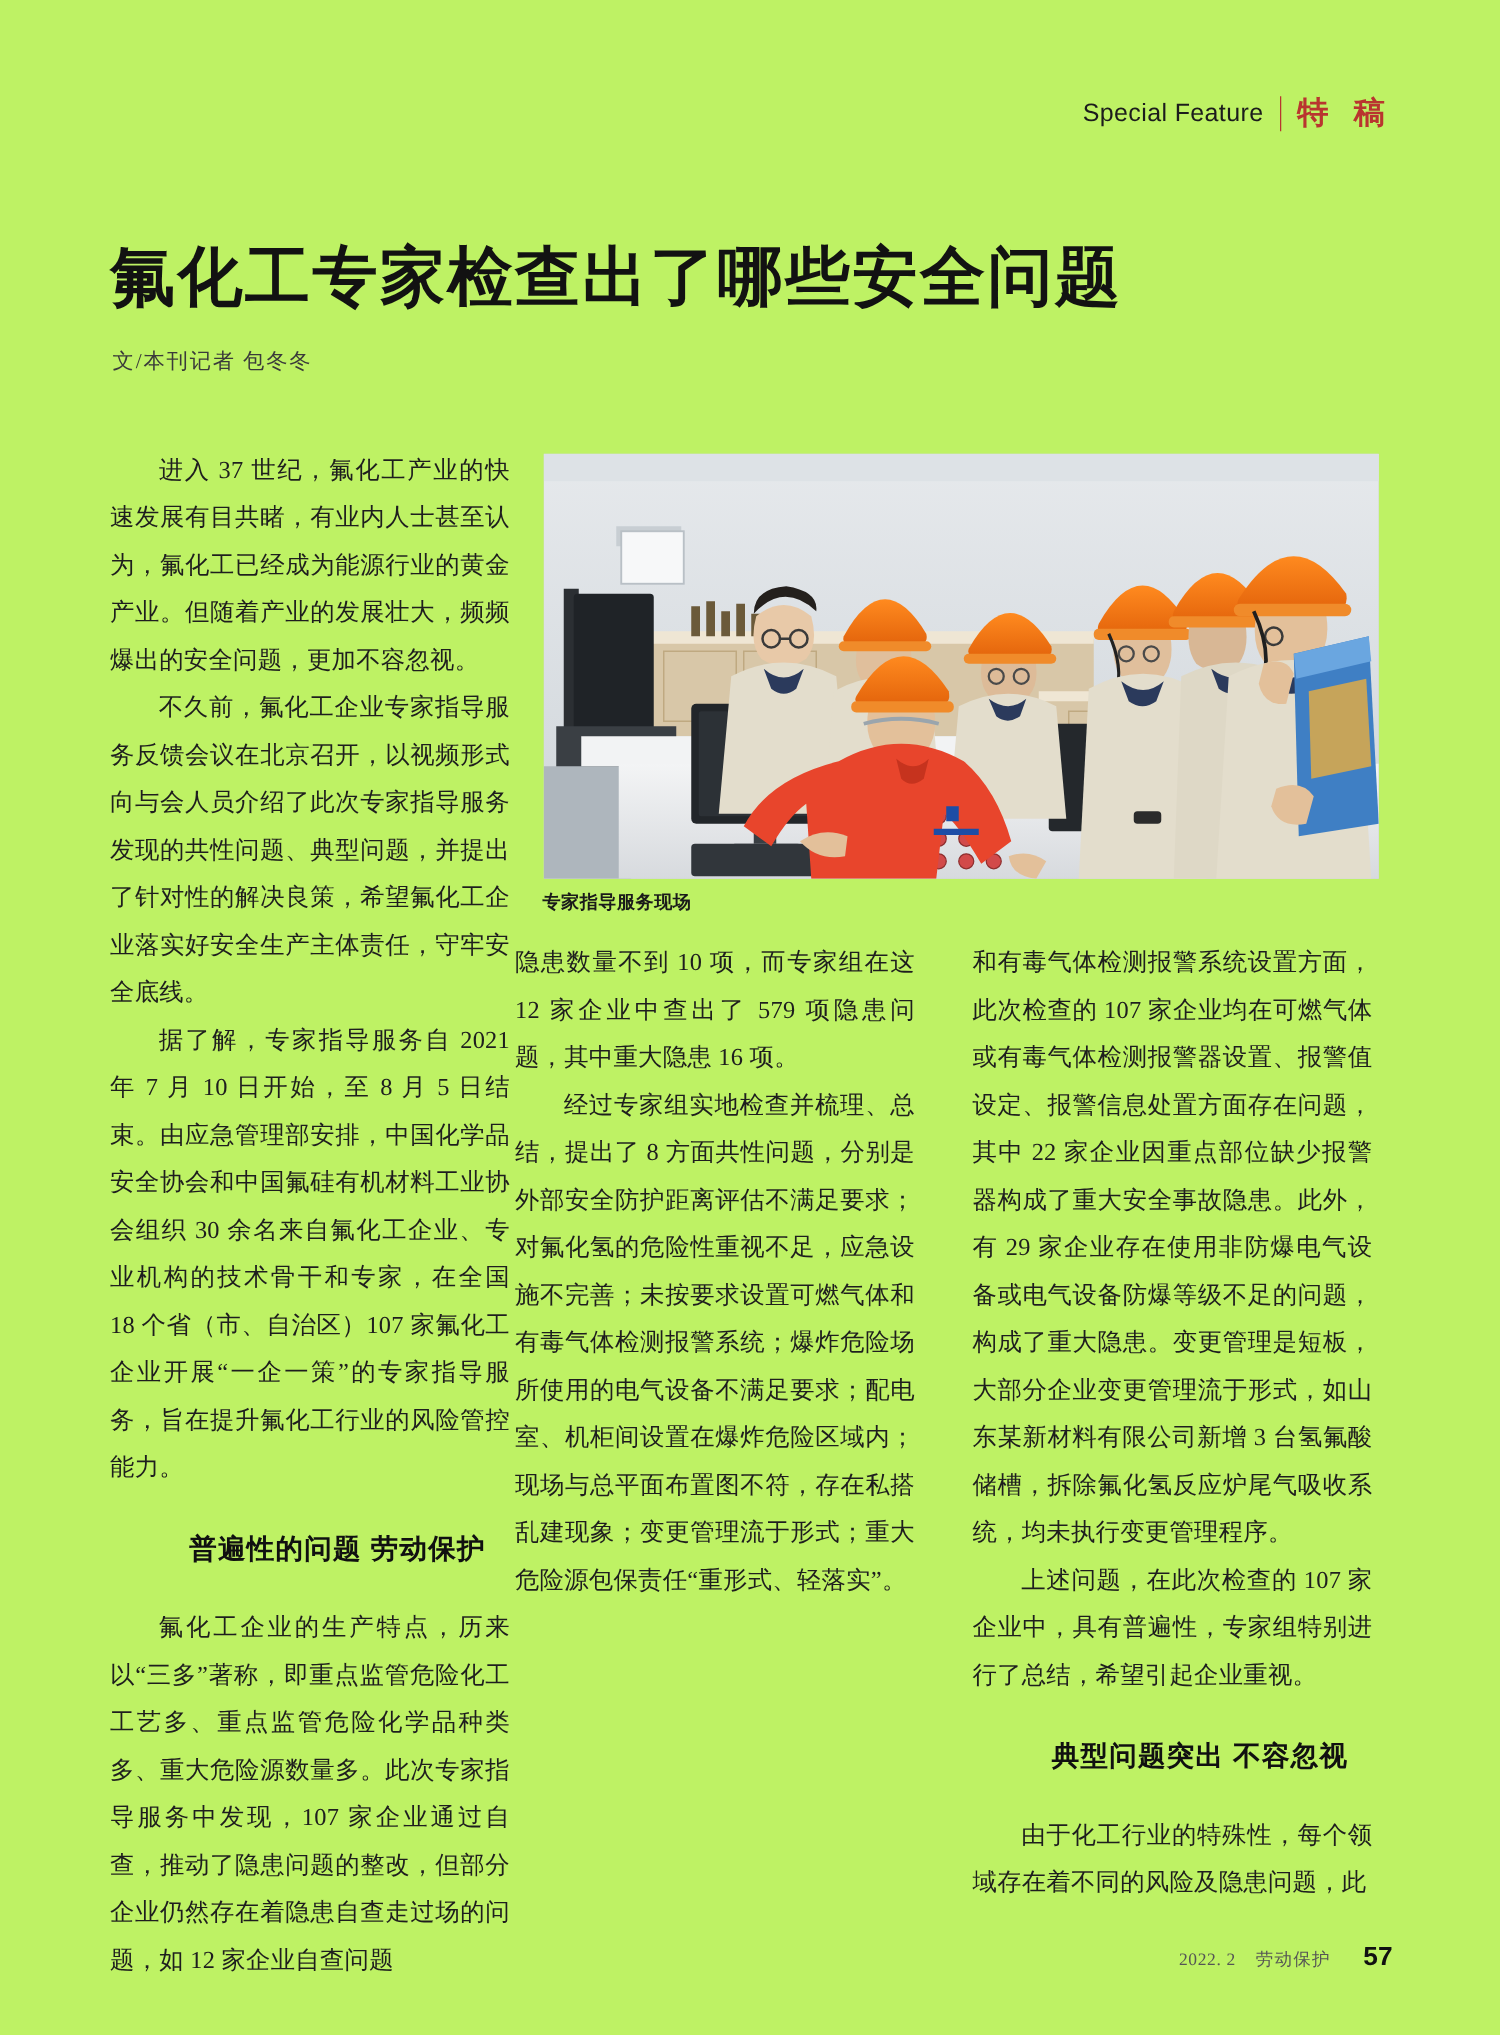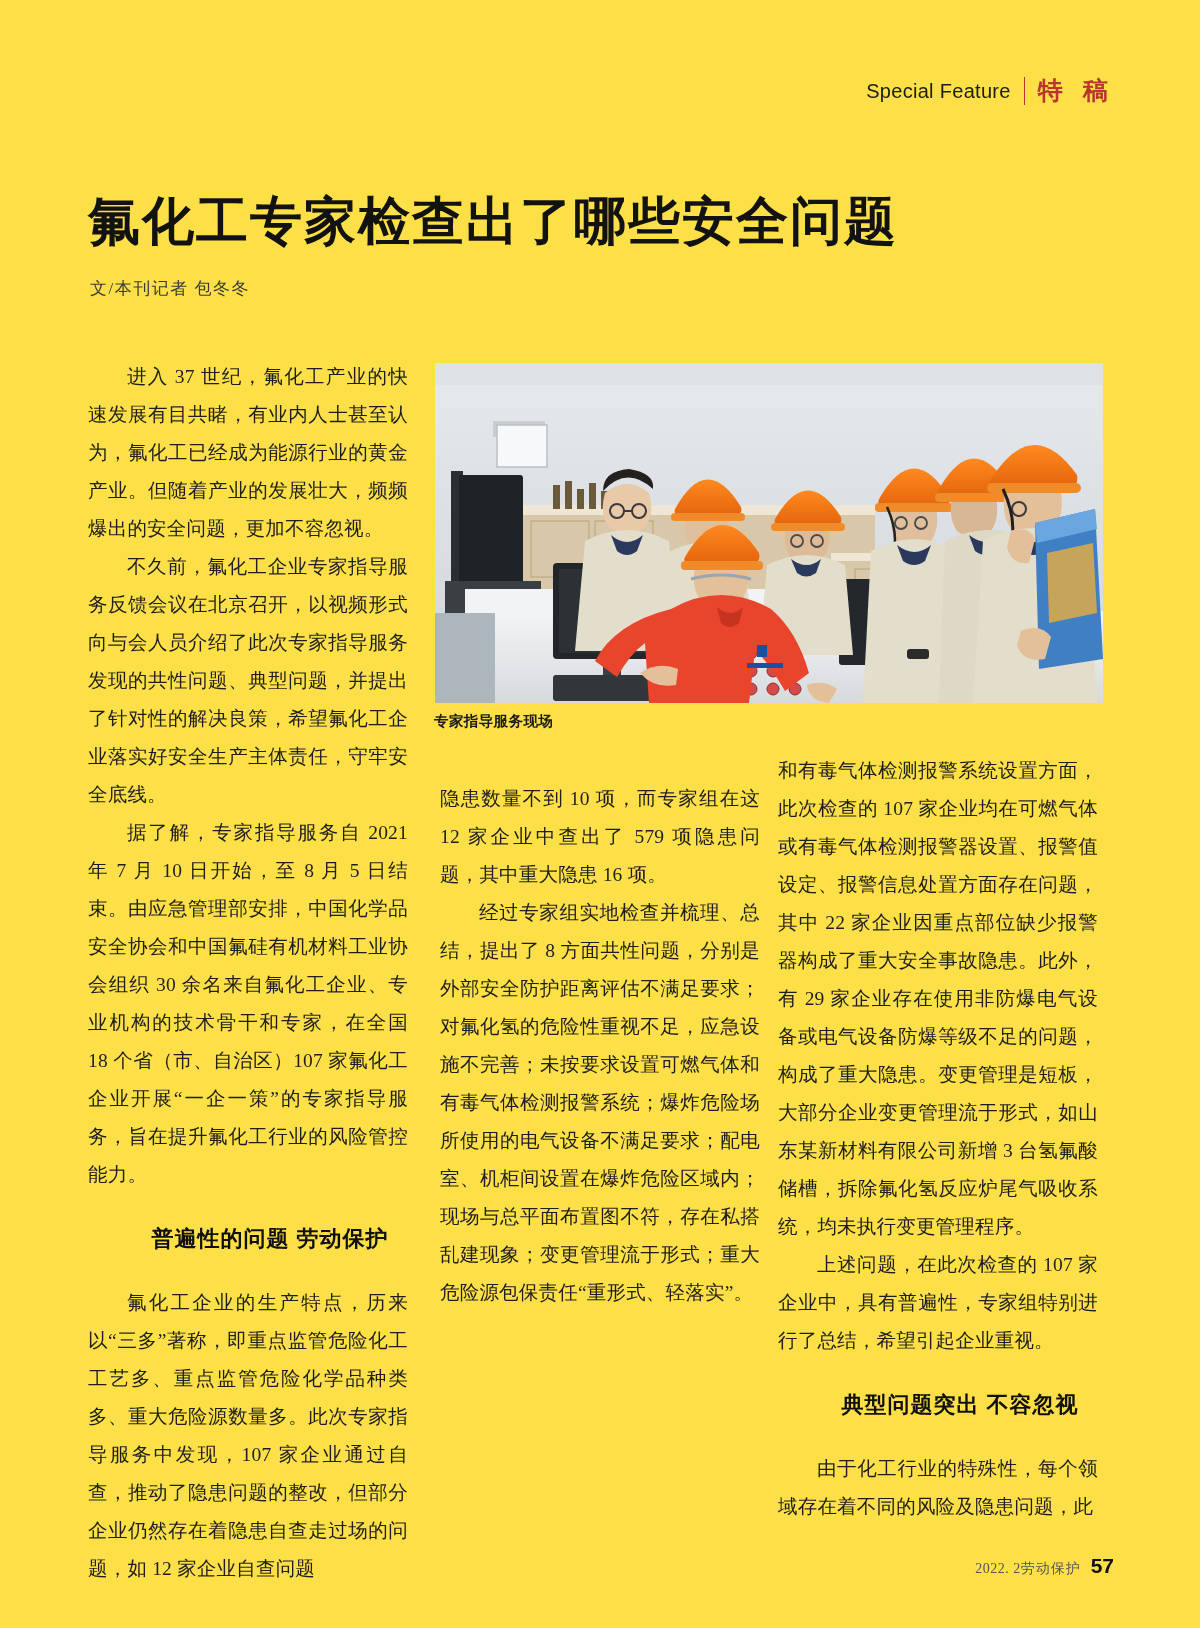--- a/index.html
+++ b/index.html
@@ -13,21 +13,21 @@
     font-family: "Liberation Serif", "DejaVu Serif", serif;
     color: #1a1a1a;
     position: relative;
     overflow: hidden;
   }
   .page {
     position: absolute;
     inset: 0;
     width: 1200px;
     height: 1628px;
-    background: #fde047;
+    background: #bef264;
   }
 
   
   .header {
     position: absolute;
     top: 74px;
     right: 85px;
     display: flex;
     align-items: center;
     gap: 0;
@@ -87,21 +87,21 @@
     line-height: 38px;
     text-align: justify;
     text-justify: inter-ideograph;
     color: #1e1e1e;
     letter-spacing: .2px;
   }
   .col p { margin: 0; text-indent: 2em; }
   .col p.noindent { text-indent: 0; }
 
   #col1 { left: 88px;  top: 358px;  height: 1120px; }
-  #col2 { left: 440px; top: 752px;  height: 726px; margin-top: 28px; }
+  #col2 { left: 412px; top: 752px;  height: 726px; }
   #col3 { left: 778px; top: 752px;  height: 726px; }
 
   .subhead {
     font-family: "Liberation Sans", "DejaVu Sans", sans-serif;
     font-weight: bold;
     font-size: 22px;
     text-align: center;
     text-indent: 0;
     letter-spacing: 1px;
     color: #101010;
@@ -133,20 +133,21 @@
     letter-spacing: .4px;
   }
 
   
   .footer {
     position: absolute;
     right: 86px;
     bottom: 50px;
     display: flex;
     align-items: baseline;
+    gap: 16px;
   }
   .footer-issue {
     font-family: "Liberation Serif", "DejaVu Serif", serif;
     font-size: 14px;
     color: #555;
     letter-spacing: .5px;
   }
   .footer-mag {
     font-family: "Liberation Serif", "DejaVu Serif", serif;
     font-size: 14px;

